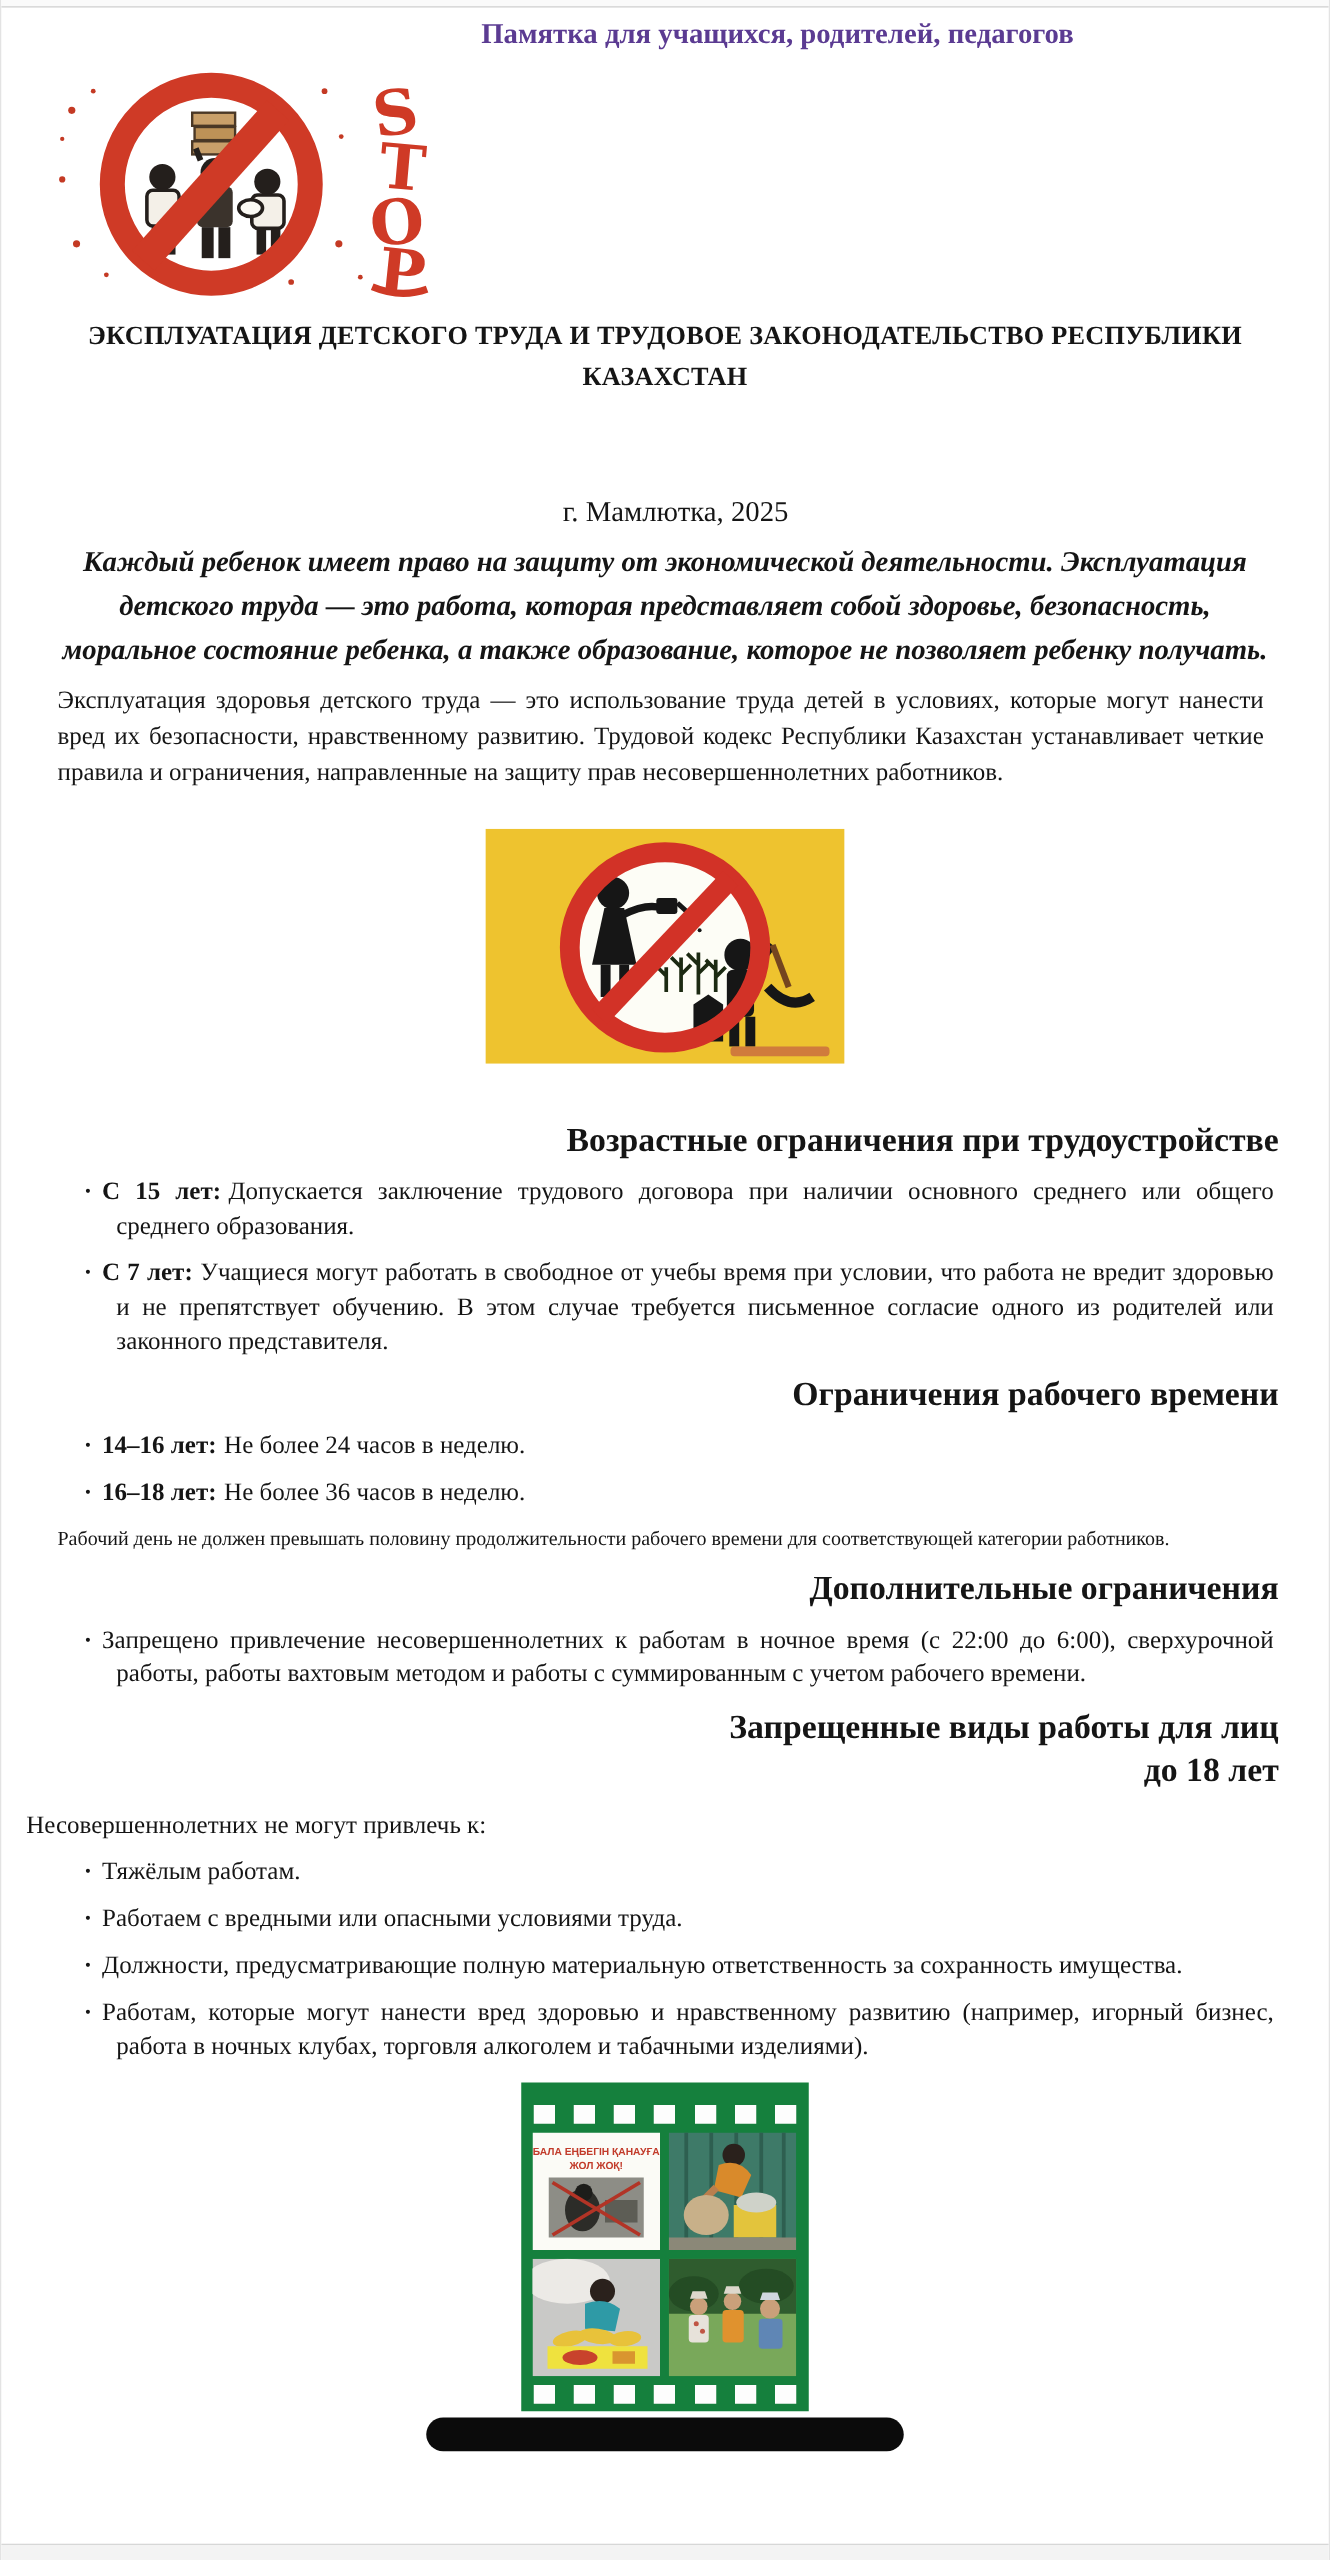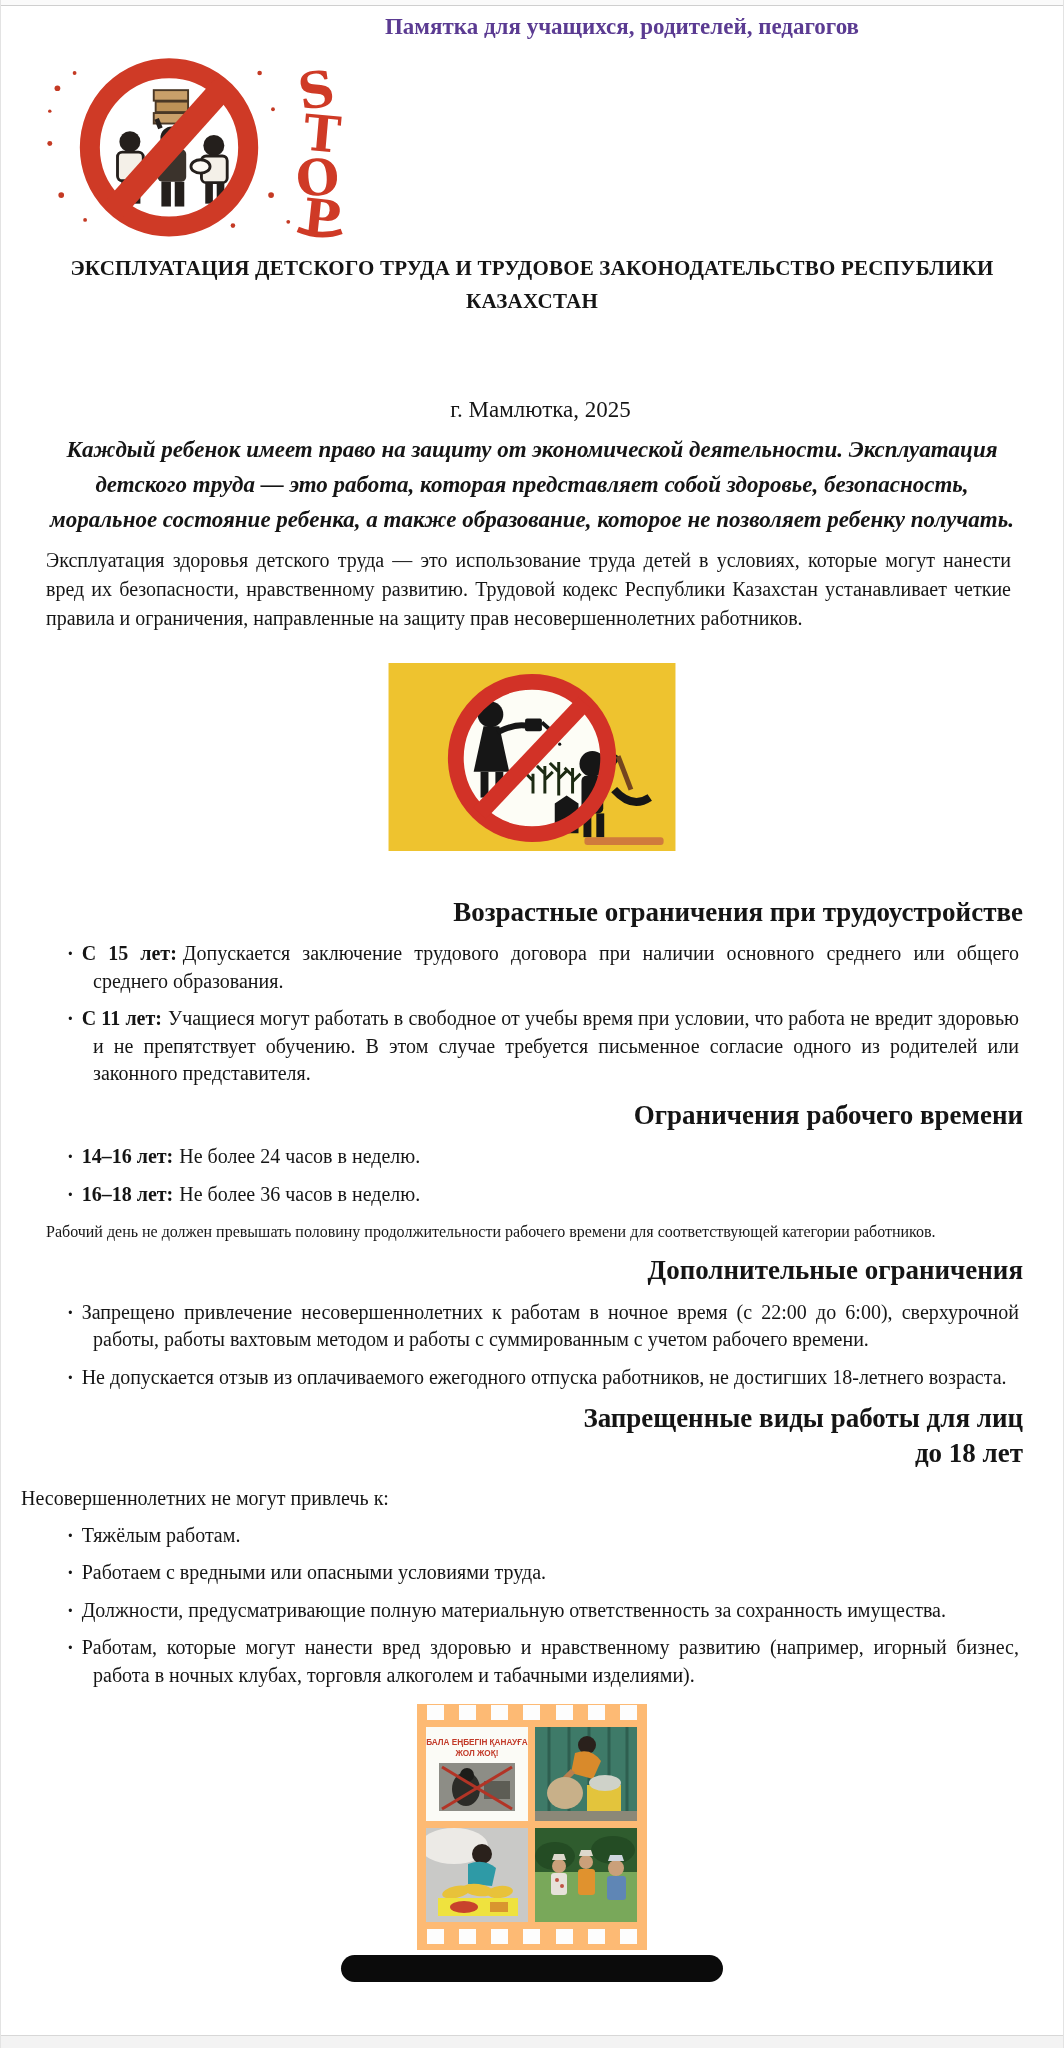--- a/index.html
+++ b/index.html
@@ -24,21 +24,21 @@
   h2.first{margin-top:44px;}
   h2.tight{margin-top:10px;}
   h2 .l2{display:block;}
 
   .bullet{margin:10px 44px 0 92px;text-indent:-26px;text-align:justify;font-size:20px;line-height:1.38;}
   .bullet::before{content:"·";font-weight:bold;margin-right:8px;}
   .bullet b{margin-right:6px;}
   .note{margin:12px 45px 0 45px;text-align:justify;font-size:16px;line-height:1.45;}
   .plain{margin:12px 45px 0 20px;font-size:20px;line-height:1.4;}
 
-  .film{margin:14px auto 0 auto;width:230px;background:#fdba74;padding:1px 9px 6px 9px;box-sizing:border-box;}
+  .film{margin:14px auto 0 auto;width:230px;background:#15803d;padding:18px 9px 6px 9px;box-sizing:border-box;}
   .sprockets{display:flex;justify-content:space-between;margin:0 1px;}
   .sprockets span{display:block;width:17px;height:15px;background:#fdfdfd;}
   .shots{display:grid;grid-template-columns:102px 102px;grid-auto-rows:94px;gap:7px;margin:7px 0;}
   .shots svg{display:block;width:102px;height:94px;}
   .base-bar{margin:5px auto 0 auto;width:382px;height:27px;background:#0b0b0b;border-radius:14px;}
 </style>
 </head>
 <body>
 
 <div id="page">
@@ -139,30 +139,29 @@
     <g>
       <circle cx="145" cy="96" r="77" fill="none" stroke="#d23227" stroke-width="16"></circle>
       <line x1="198" y1="40" x2="92" y2="152" stroke="#d23227" stroke-width="17"></line>
     </g>
     <rect x="198" y="176" width="80" height="8" rx="3" fill="#c05544" opacity="0.65"></rect>
   </svg>
   </div>
 
   <h2 class="sec first">Возрастные ограничения при трудоустройстве</h2>
   <p class="bullet"><b>С 15 лет:</b><span>Допускается заключение трудового договора при наличии основного среднего или общего среднего образования.</span></p>
-  <p class="bullet"><b>С 11 лет:</b><span>Учащиеся могут работать в свободное от учебы время при условии, что работа не вредит здоровью и не препятствует обучению. В этом случае требуется письменное согласие одного из родителей или законного представителя.</span></p>
+  <p class="bullet"><b>С 7 лет:</b><span>Учащиеся могут работать в свободное от учебы время при условии, что работа не вредит здоровью и не препятствует обучению. В этом случае требуется письменное согласие одного из родителей или законного представителя.</span></p>
 
   <h2 class="sec tight">Ограничения рабочего времени</h2>
   <p class="bullet"><b>14–16 лет:</b><span>Не более 24 часов в неделю.</span></p>
   <p class="bullet"><b>16–18 лет:</b><span>Не более 36 часов в неделю.</span></p>
   <p class="note">Рабочий день не должен превышать половину продолжительности рабочего времени для соответствующей категории работников.</p>
 
   <h2 class="sec tight">Дополнительные ограничения</h2>
   <p class="bullet"><span>Запрещено привлечение несовершеннолетних к работам в ночное время (с 22:00 до 6:00), сверхурочной работы, работы вахтовым методом и работы с суммированным с учетом рабочего времени.</span></p>
-  <p class="bullet"><span>Не допускается отзыв из оплачиваемого ежегодного отпуска работников, не достигших 18-летнего возраста.</span></p>
 
   <h2 class="sec tight">
     <span>Запрещенные виды работы для лиц</span>
     <span class="l2">до 18 лет</span>
   </h2>
   <p class="plain">Несовершеннолетних не могут привлечь к:</p>
   <p class="bullet"><span>Тяжёлым работам.</span></p>
   <p class="bullet"><span>Работаем с вредными или опасными условиями труда.</span></p>
   <p class="bullet"><span>Должности, предусматривающие полную материальную ответственность за сохранность имущества.</span></p>
   <p class="bullet"><span>Работам, которые могут нанести вред здоровью и нравственному развитию (например, игорный бизнес, работа в ночных клубах, торговля алкоголем и табачными изделиями).</span></p>

